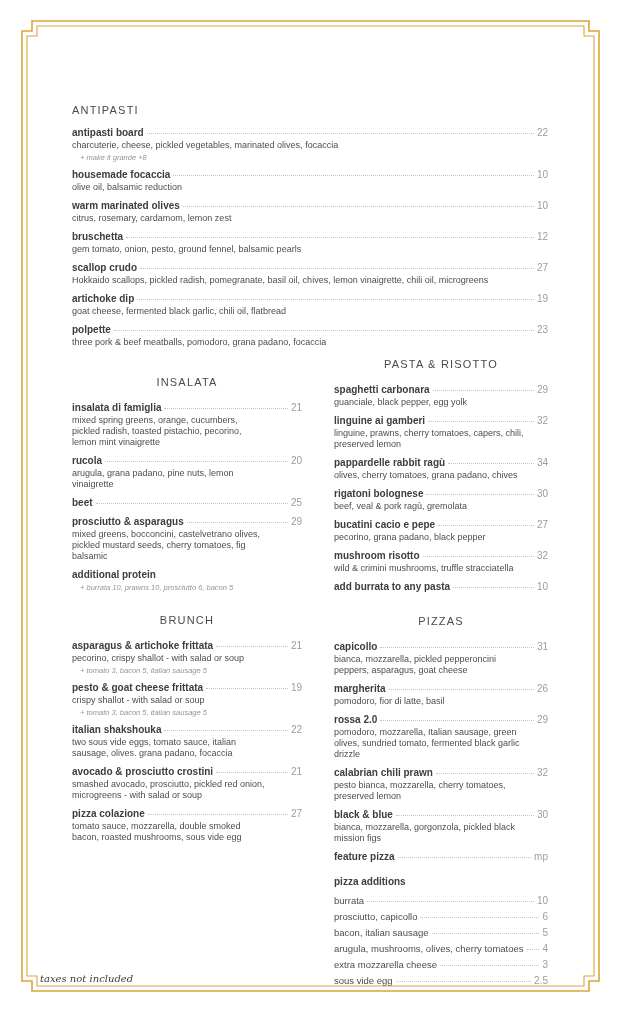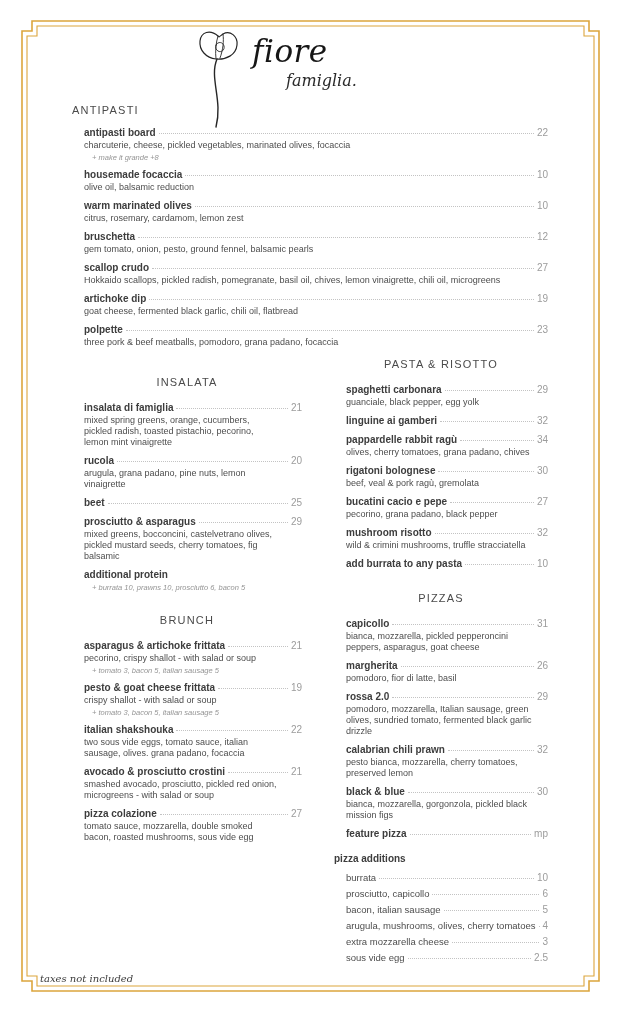--- a/index.html
+++ b/index.html
@@ -23,21 +23,21 @@
   }
 
   
   .content { position:absolute; left:72px; top:104px; width:476px; }
   .section-title {
     font-size:11px; letter-spacing:1.2px; color:#4a4a4a; line-height:13px;
     margin:0 0 9px 0; font-weight:400;
   }
   .centered { text-align:center; }
 
-  .item { margin:0 0 6px 12px; }
+  .item { margin:0 0 6px 0; }
   .item-line { display:flex; align-items:baseline; line-height:13px; }
   .item-name { font-size:10px; font-weight:bold; color:#3d3d3d; white-space:nowrap; }
   .dots { flex:1; border-bottom:1px dotted #c3c3c3; margin:0 3px; transform:translateY(-2px); }
   .item-price { font-size:10px; color:#9c9c9c; white-space:nowrap; }
   .item-desc { font-size:9px; line-height:11px; color:#4d4d4d; margin-top:1px; }
   .item-note {
     font-size:7.5px; font-style:italic; color:#949494; margin:2px 0 0 8px; line-height:9px;
   }
 
   .columns { display:flex; margin-top:10px; }
@@ -60,35 +60,20 @@
 </head>
 <body>
 
 <div class="page">
 
   <svg class="border-svg" width="622" height="1024" viewBox="0 0 622 1024">
     <path d="M32 21 H589 V31 H599 V981 H589 V991 H32 V981 H22 V31 H32 Z" fill="none" stroke="#DCA53C" stroke-width="1.6"></path>
     <path d="M37 26 H584 V36 H594 V976 H584 V986 H37 V976 H27 V36 H37 Z" fill="none" stroke="#DCA53C" stroke-width="1.1"></path>
   </svg>
 
-  <div class="logo">
-    <svg width="46" height="102" viewBox="0 0 46 102">
-      <g fill="none" stroke="#262626" stroke-linecap="round">
-        <path d="M21 31 C 13 50, 27 72, 20 99" stroke-width="1.4"></path>
-        <path d="M22 8 C 14 1, 5 4, 4 13 C 3 22, 10 30, 20 31 C 30 32, 40 27, 41 17 C 42 8, 34 2, 27 6 C 24 8, 23 10, 22 8 Z" stroke-width="1.2"></path>
-        <path d="M22 8 C 20 14, 19 24, 20 31" stroke-width="0.9"></path>
-        <path d="M27 6 C 28 13, 27 22, 24 30" stroke-width="0.9"></path>
-        <path d="M20 17 c 2 -4, 7 -3, 8 1 c 1 4, -3 7, -6 5 c -2 -1, -3 -4, -2 -6" stroke-width="0.9"></path>
-      </g>
-    </svg>
-    <div class="logo-text">
-      <div class="brand-title">fiore</div>
-      <div class="brand-subtitle">famiglia.</div>
-    </div>
-  </div>
 
   <div class="content">
 
     <div class="section">
       <div class="section-title">ANTIPASTI</div>
       <div>
 
           <div class="item">
             <div class="item-line">
               <span class="item-name">antipasti board</span>
@@ -284,20 +269,21 @@
               <div class="item-desc">guanciale, black pepper, egg yolk</div>
 
             </div>
 
             <div class="item">
               <div class="item-line">
                 <span class="item-name">linguine ai gamberi</span>
                 <span class="dots"></span>
                 <span class="item-price">32</span>
               </div>
+              <div class="item-desc">linguine, prawns, cherry tomatoes, capers, chili, preserved lemon</div>
 
             </div>
 
             <div class="item">
               <div class="item-line">
                 <span class="item-name">pappardelle rabbit ragù</span>
                 <span class="dots"></span>
                 <span class="item-price">34</span>
               </div>
               <div class="item-desc">olives, cherry tomatoes, grana padano, chives</div>

